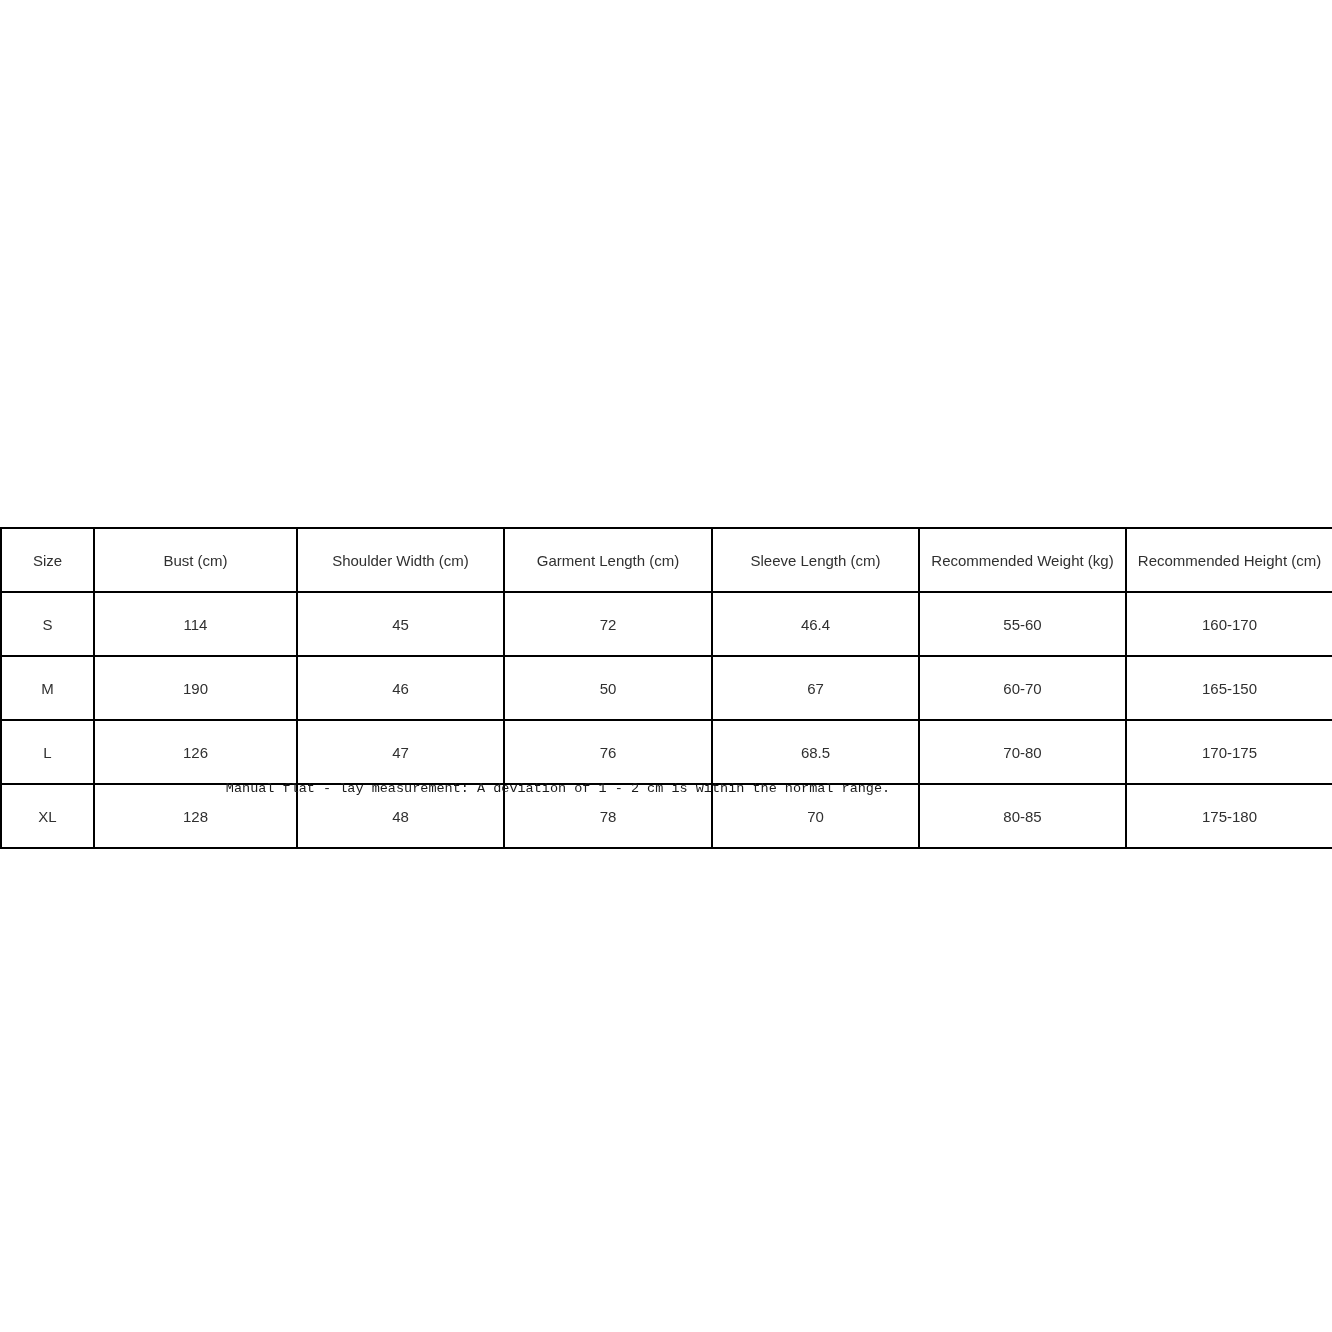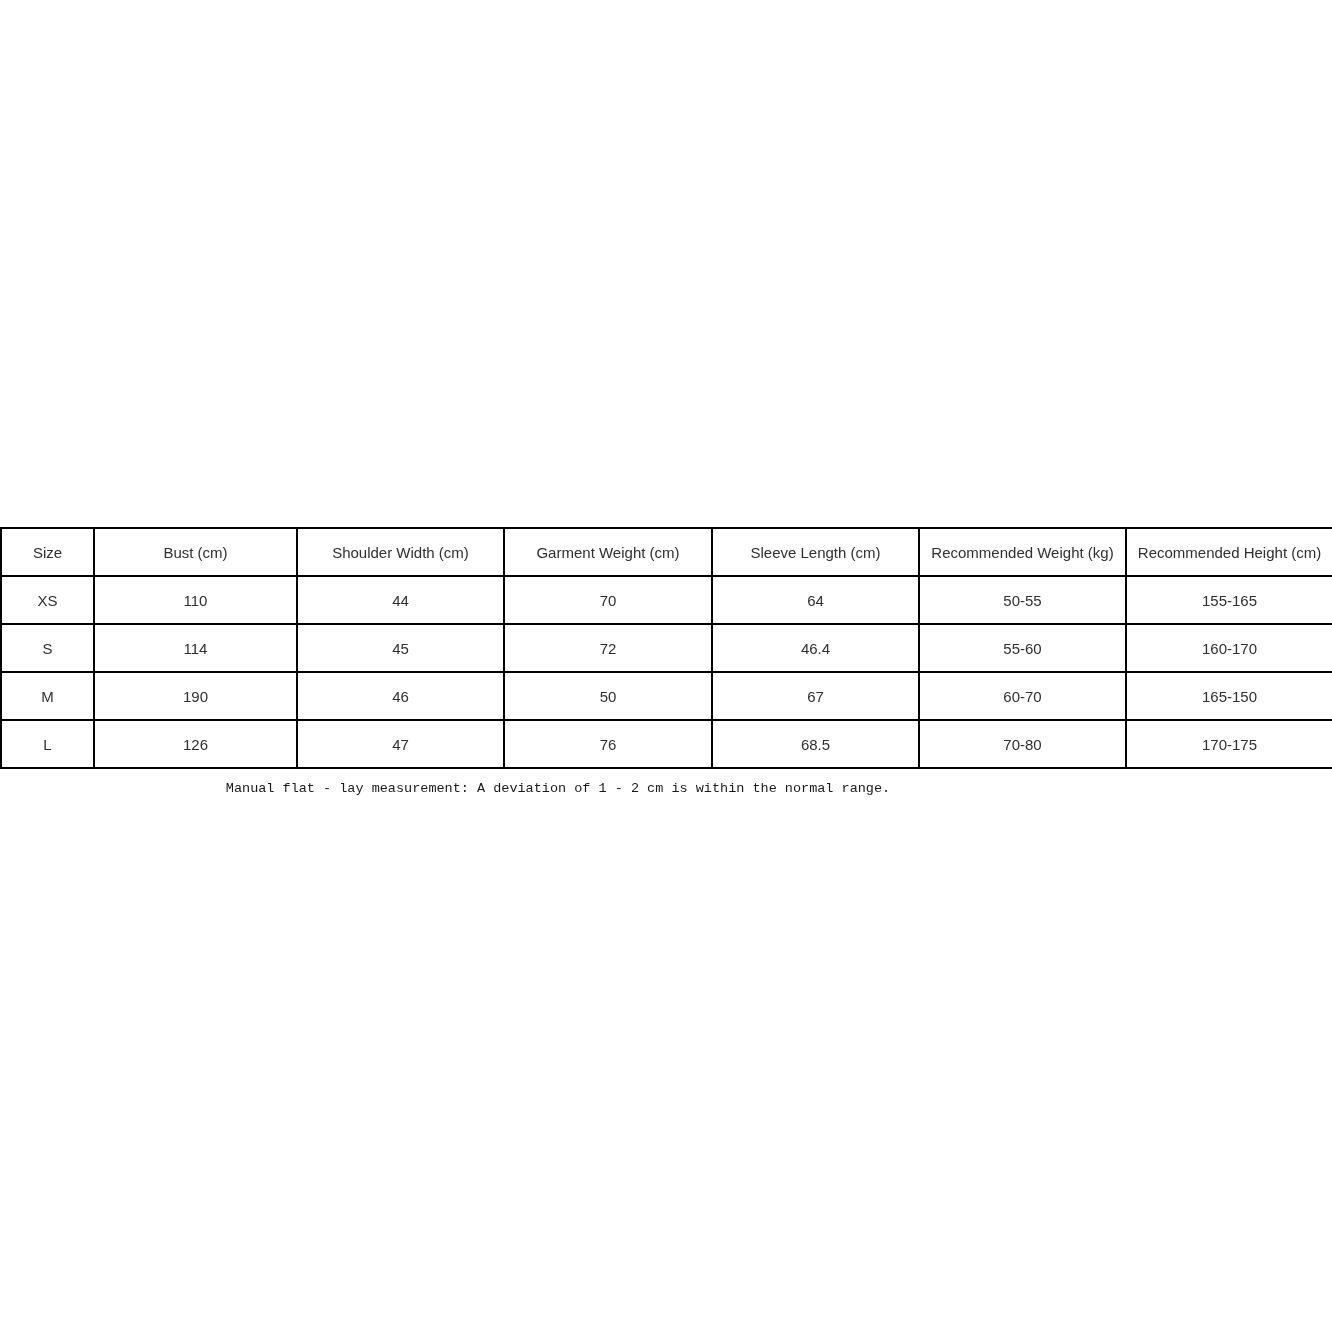--- a/index.html
+++ b/index.html
@@ -22,21 +22,21 @@
   }
   table.size-chart {
     border-collapse: collapse;
     table-layout: fixed;
     width: 1332px;
   }
   table.size-chart th,
   table.size-chart td {
     border: 2px solid #000000;
     height: 38px;
-    padding: 4px 4px;
+    padding: 12px 4px;
     text-align: center;
     vertical-align: middle;
     font-size: 15px;
     font-weight: 400;
     color: #303030;
     background: #ffffff;
     overflow: hidden;
     white-space: nowrap;
   }
   
@@ -67,36 +67,27 @@
       <col style="width:208px">
       <col style="width:207px">
       <col style="width:207px">
       <col style="width:207px">
     </colgroup>
     <thead>
       <tr>
         <th>Size</th>
         <th>Bust (cm)</th>
         <th>Shoulder Width (cm)</th>
-        <th>Garment Weight (cm)</th>
+        <th>Garment Length (cm)</th>
         <th>Sleeve Length (cm)</th>
         <th>Recommended Weight (kg)</th>
         <th>Recommended Height (cm)</th>
       </tr>
     </thead>
     <tbody>
-      <tr>
-        <td>XS</td>
-        <td>110</td>
-        <td>44</td>
-        <td>70</td>
-        <td>64</td>
-        <td>50-55</td>
-        <td>155-165</td>
-      </tr>
       <tr>
         <td>S</td>
         <td>114</td>
         <td>45</td>
         <td>72</td>
         <td>46.4</td>
         <td>55-60</td>
         <td>160-170</td>
       </tr>
       <tr>
@@ -110,17 +101,26 @@
       </tr>
       <tr>
         <td>L</td>
         <td>126</td>
         <td>47</td>
         <td>76</td>
         <td>68.5</td>
         <td>70-80</td>
         <td>170-175</td>
       </tr>
+      <tr>
+        <td>XL</td>
+        <td>128</td>
+        <td>48</td>
+        <td>78</td>
+        <td>70</td>
+        <td>80-85</td>
+        <td>175-180</td>
+      </tr>
     </tbody>
   </table>
 </div>
 
 <div class="footnote">Manual flat - lay measurement: A deviation of 1 - 2 cm is within the normal range.</div>
 
 </body></html>

